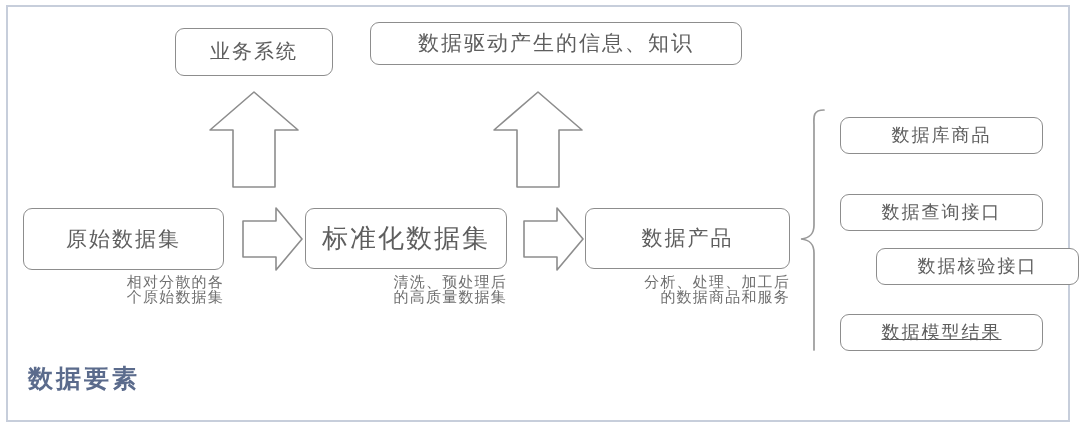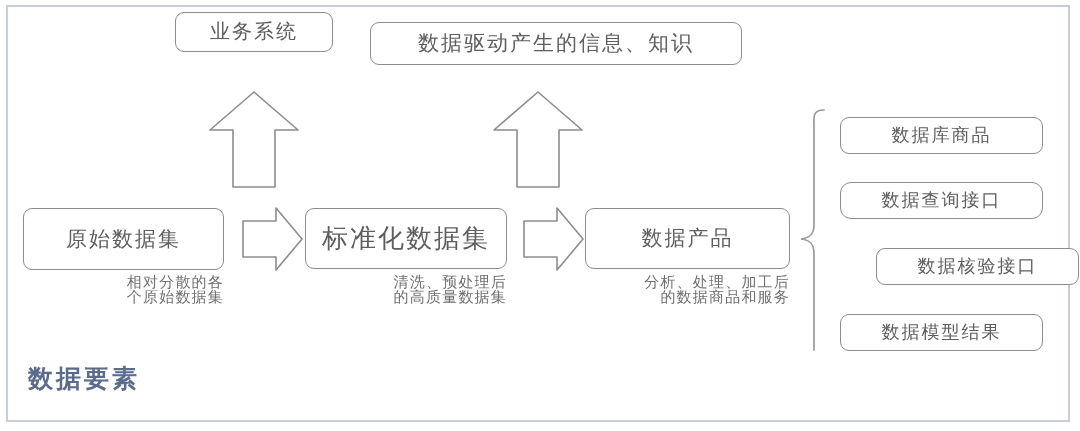--- a/index.html
+++ b/index.html
@@ -39,32 +39,32 @@
     color:#5e5e5e;
     letter-spacing:2px;
     white-space:nowrap;
   }
   .node-label{
     display:block;
     line-height:1;
     transform:translateY(-1px);
   }
   
-  #box-business{ left:175px; top:12px; width:158px; height:40px; font-size:20px;}
+  #box-business{ left:175px; top:28px; width:158px; height:48px; font-size:20px;}
   #box-knowledge{ left:370px; top:22px; width:372px; height:43px; font-size:21px;}
   
   #box-raw{ left:23px; top:208px; width:201px; height:62px; font-size:21px;}
   #box-std{ left:305px; top:208px; width:202px; height:61px; font-size:26px;}
   #box-product{ left:585px; top:208px; width:205px; height:61px; font-size:21px;}
   
   .node-right{ left:840px; width:203px; height:37px; font-size:18px;}
   #box-r0{ top:117px;}
-  #box-r1{ top:182px;border-radius:11px;}
+  #box-r1{ top:194px;}
   #box-r2{ top:248px;margin-left:36px;}
-  #box-r3{ top:314px;}
+  #box-r3{ top:314px;text-decoration:underline;}
 
   .caption{
     position:absolute;
     color:#6f6f6f;
     font-size:15px;
     line-height:15px;
     text-align:right;
     letter-spacing:1.2px;
     white-space:pre-line;
   }

